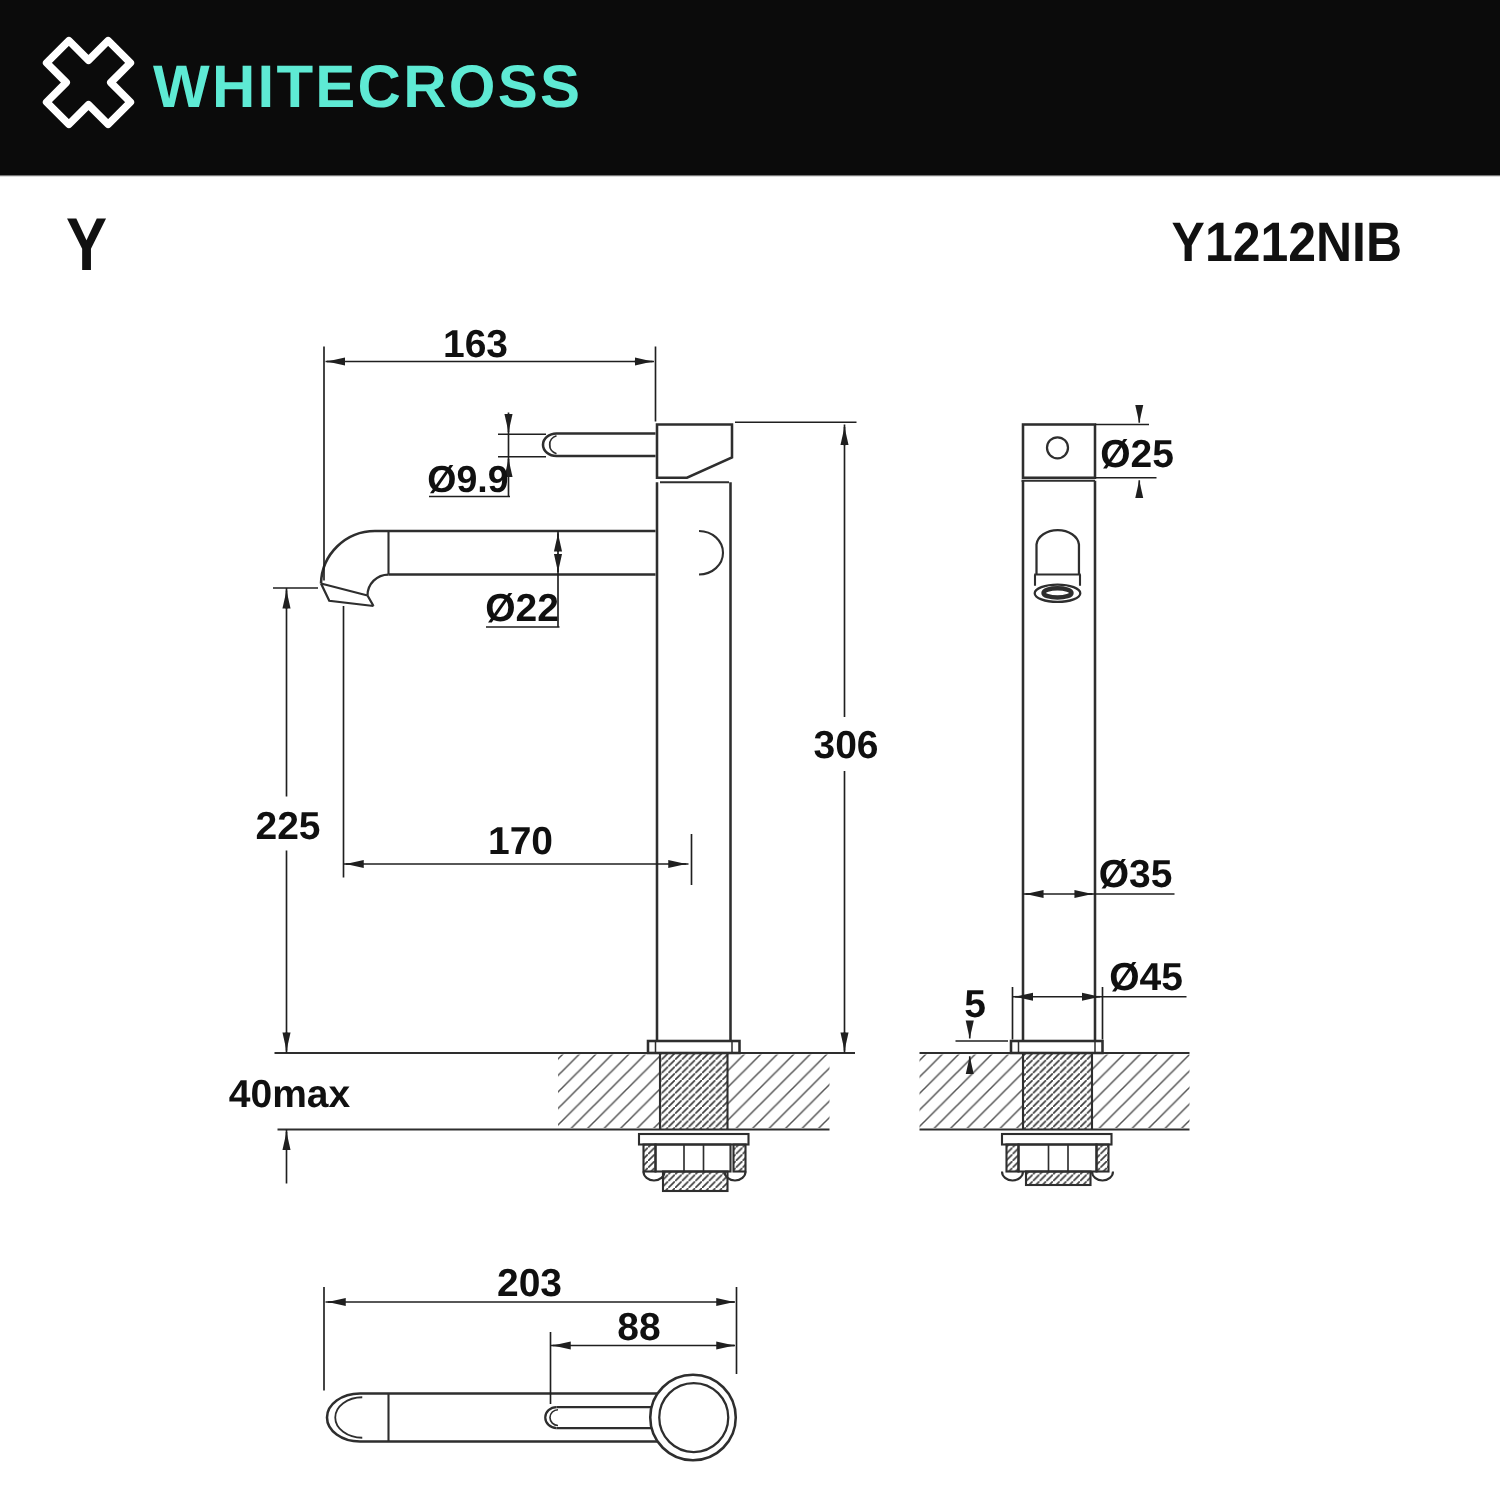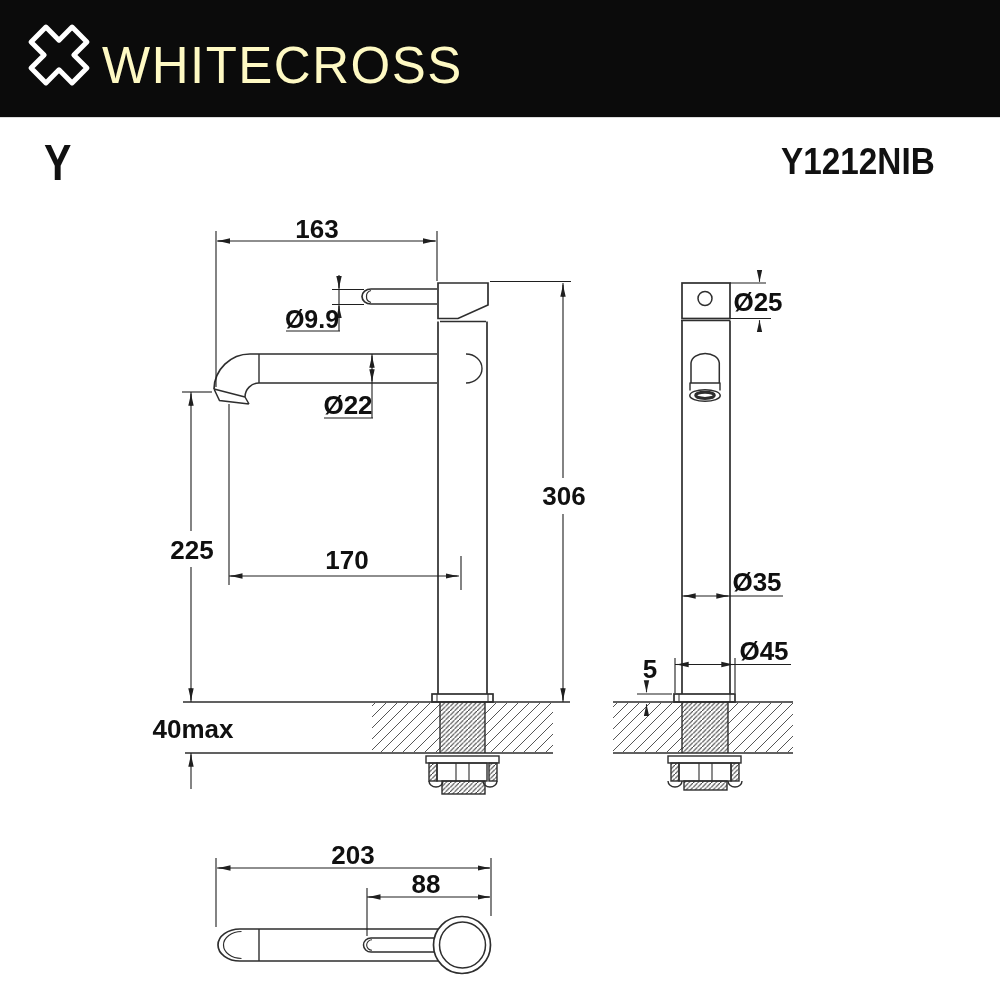--- a/index.html
+++ b/index.html
@@ -2,21 +2,21 @@
 <html><head>
 <meta charset="utf-8">
 <style>
   html,body{margin:0;padding:0;background:#ffffff;}
   body{width:1000px;height:1000px;position:relative;overflow:hidden;
        font-family:"Liberation Sans",sans-serif;color:#111;}
   .page{position:absolute;inset:0;background:#fff;}
   header{position:absolute;left:0;top:0;width:1000px;height:117px;background:#0b0b0b;
          border-bottom:1px solid #dcdcdc;}
   .logo{position:absolute;left:26px;top:22px;}
-  .brand{position:absolute;left:102px;top:36px;color:#fef9c3;font-size:51px;font-weight:normal;
+  .brand{position:absolute;left:102px;top:36px;color:#5eead4;font-size:40px;font-weight:bold;
          letter-spacing:1.5px;}
   .title-row{position:absolute;left:0;top:117px;width:1000px;height:90px;}
   .series{position:absolute;left:44px;top:17px;font-size:50px;font-weight:bold;
           transform:scaleX(.82);transform-origin:left;}
   .model{position:absolute;right:65px;top:24px;font-size:37px;font-weight:bold;
          transform:scaleX(.9);transform-origin:right;}
   svg.drawing{position:absolute;left:0;top:0;width:1000px;height:1000px;}
   svg text{font-family:"Liberation Sans",sans-serif;font-weight:bold;fill:#101010;}
   .dim{font-size:26px;}
   .dim-sm{font-size:25px;}

